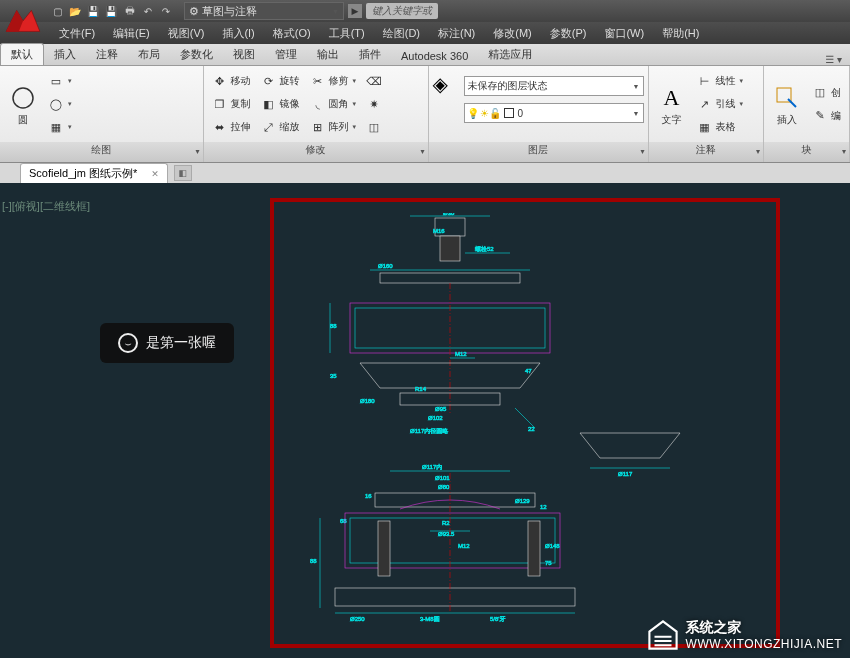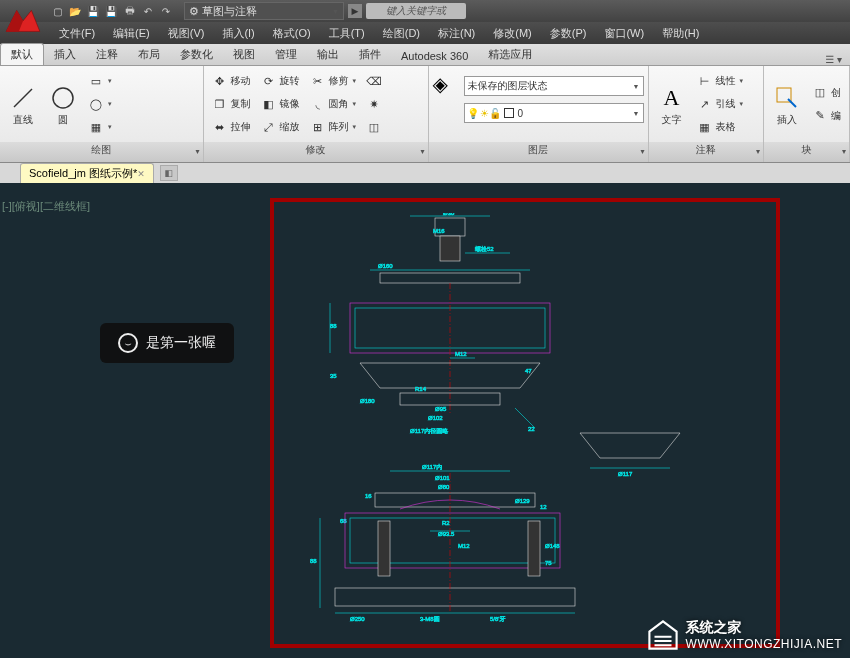--- a/index.html
+++ b/index.html
@@ -4,21 +4,21 @@
 <style>
 * { margin: 0; padding: 0; box-sizing: border-box; font-family: "Microsoft YaHei", Arial, sans-serif; }
 body { width: 850px; height: 658px; background: #e8e8e8; overflow: hidden; position: relative; }
 
 .titlebar { height: 22px; background: linear-gradient(#5b5b5b, #424242); display: flex; align-items: center; color: #ddd; font-size: 11px; }
 .qat { display: flex; gap: 2px; padding: 0 4px; align-items: center; }
 .qat-btn { width: 16px; height: 16px; display: flex; align-items: center; justify-content: center; font-size: 10px; color: #ccc; cursor: pointer; }
 .ws-dd { display: flex; align-items: center; background: #505050; border: 1px solid #666; height: 18px; padding: 0 4px; margin-left: 8px; font-size: 11px; min-width: 160px; }
 .ws-dd .gear { margin-right: 3px; }
 .title-center { flex: 1; text-align: center; }
-.search-box { background: #bbb; color: #555; padding: 1px 20px; font-size: 10px; margin-right: 2px; border-radius: 2px; font-style: italic; }
+.search-box { background: #bbb; color: #555; padding: 1px 6px; font-size: 10px; margin-right: 2px; border-radius: 2px; font-style: italic; }
 .arrow { width: 14px; height: 14px; background: #888; color: #333; display: flex; align-items: center; justify-content: center; font-size: 9px; margin-right: 4px; }
 
 .menubar { height: 22px; background: linear-gradient(#4e4e4e, #3a3a3a); display: flex; align-items: center; padding-left: 50px; gap: 0; color: #ddd; font-size: 11px; }
 .menu-item { padding: 0 9px; cursor: pointer; }
 
 .logo { position: absolute; top: 2px; left: 2px; width: 42px; height: 42px; z-index: 10; }
 .logo svg { width: 100%; height: 100%; }
 
 .ribbon-tabs { height: 22px; background: linear-gradient(#e0e0e0, #cfcfcf); display: flex; align-items: flex-end; border-bottom: 1px solid #9a9a9a; font-size: 11px; }
 .rtab { padding: 3px 10px; cursor: pointer; color: #333; }
@@ -37,21 +37,21 @@
 
 .col { display: flex; flex-direction: column; gap: 1px; justify-content: center; }
 .smallbtn { height: 22px; padding: 0 4px; display: flex; align-items: center; gap: 3px; cursor: pointer; font-size: 10px; color: #333; }
 .smallbtn .si { width: 16px; height: 16px; display: flex; align-items: center; justify-content: center; font-size: 11px; }
 .dd-arrow { font-size: 7px; color: #555; margin-left: 1px; }
 
 .layer-dd { width: 180px; height: 20px; border: 1px solid #999; background: #fff; font-size: 10px; display: flex; align-items: center; padding: 0 3px; color: #333; }
 .layer-state { width: 180px; height: 20px; border: 1px solid #999; background: #fff; font-size: 10px; padding: 0 3px; color: #333; display: flex; align-items: center; }
 
 .file-tabs { height: 20px; background: #d8d8d8; display: flex; align-items: center; padding-left: 20px; font-size: 11px; }
-.file-tab { background: #fef9c3; border: 1px solid #aaa; border-bottom: none; padding: 2px 8px; display: flex; align-items: center; gap: 0; border-radius: 3px 3px 0 0; }
+.file-tab { background: #ffffff; border: 1px solid #aaa; border-bottom: none; padding: 2px 8px; display: flex; align-items: center; gap: 14px; border-radius: 3px 3px 0 0; }
 .file-tab .close { font-size: 9px; color: #888; }
 .newtab { margin-left: 6px; width: 18px; height: 16px; background: #c8c8c8; border: 1px solid #aaa; display: flex; align-items: center; justify-content: center; font-size: 9px; color: #666; }
 
 .canvas { position: relative; height: 475px; background: #1a2a32; overflow: hidden; }
 .vp-label { position: absolute; top: 16px; left: 2px; color: #6b8a7a; font-size: 11px; }
 .red-frame { position: absolute; top: 15px; left: 270px; width: 510px; height: 450px; border: 4px solid #a00000; }
 
 .drawing { position: absolute; top: 30px; left: 300px; width: 430px; height: 420px; }
 .drawing svg { width: 100%; height: 100%; }
 
@@ -119,28 +119,20 @@
   <span class="rtab">插件</span>
   <span class="rtab">Autodesk 360</span>
   <span class="rtab">精选应用</span>
   <span class="ribbon-ex">☰ ▾</span>
 </div>
 
 <div class="ribbon">
 
   <div class="panel" style="width:208px">
     <div class="panel-body">
-      <div class="bigbtn">
-          <span class="ico">
-            <svg width="26" height="26">
-              <line x1="4" y1="22" x2="22" y2="4" stroke="#333" stroke-width="1.5"></line>
-            </svg>
-          </span>
-          <span class="lbl">直线</span>
-        </div>
       <div class="bigbtn">
           <span class="ico">
             <svg width="26" height="26">
               <circle cx="13" cy="13" r="10" fill="none" stroke="#333" stroke-width="1.5"></circle>
             </svg>
           </span>
           <span class="lbl">圆</span>
         </div>
       <div class="col">
         <div class="smallbtn">

